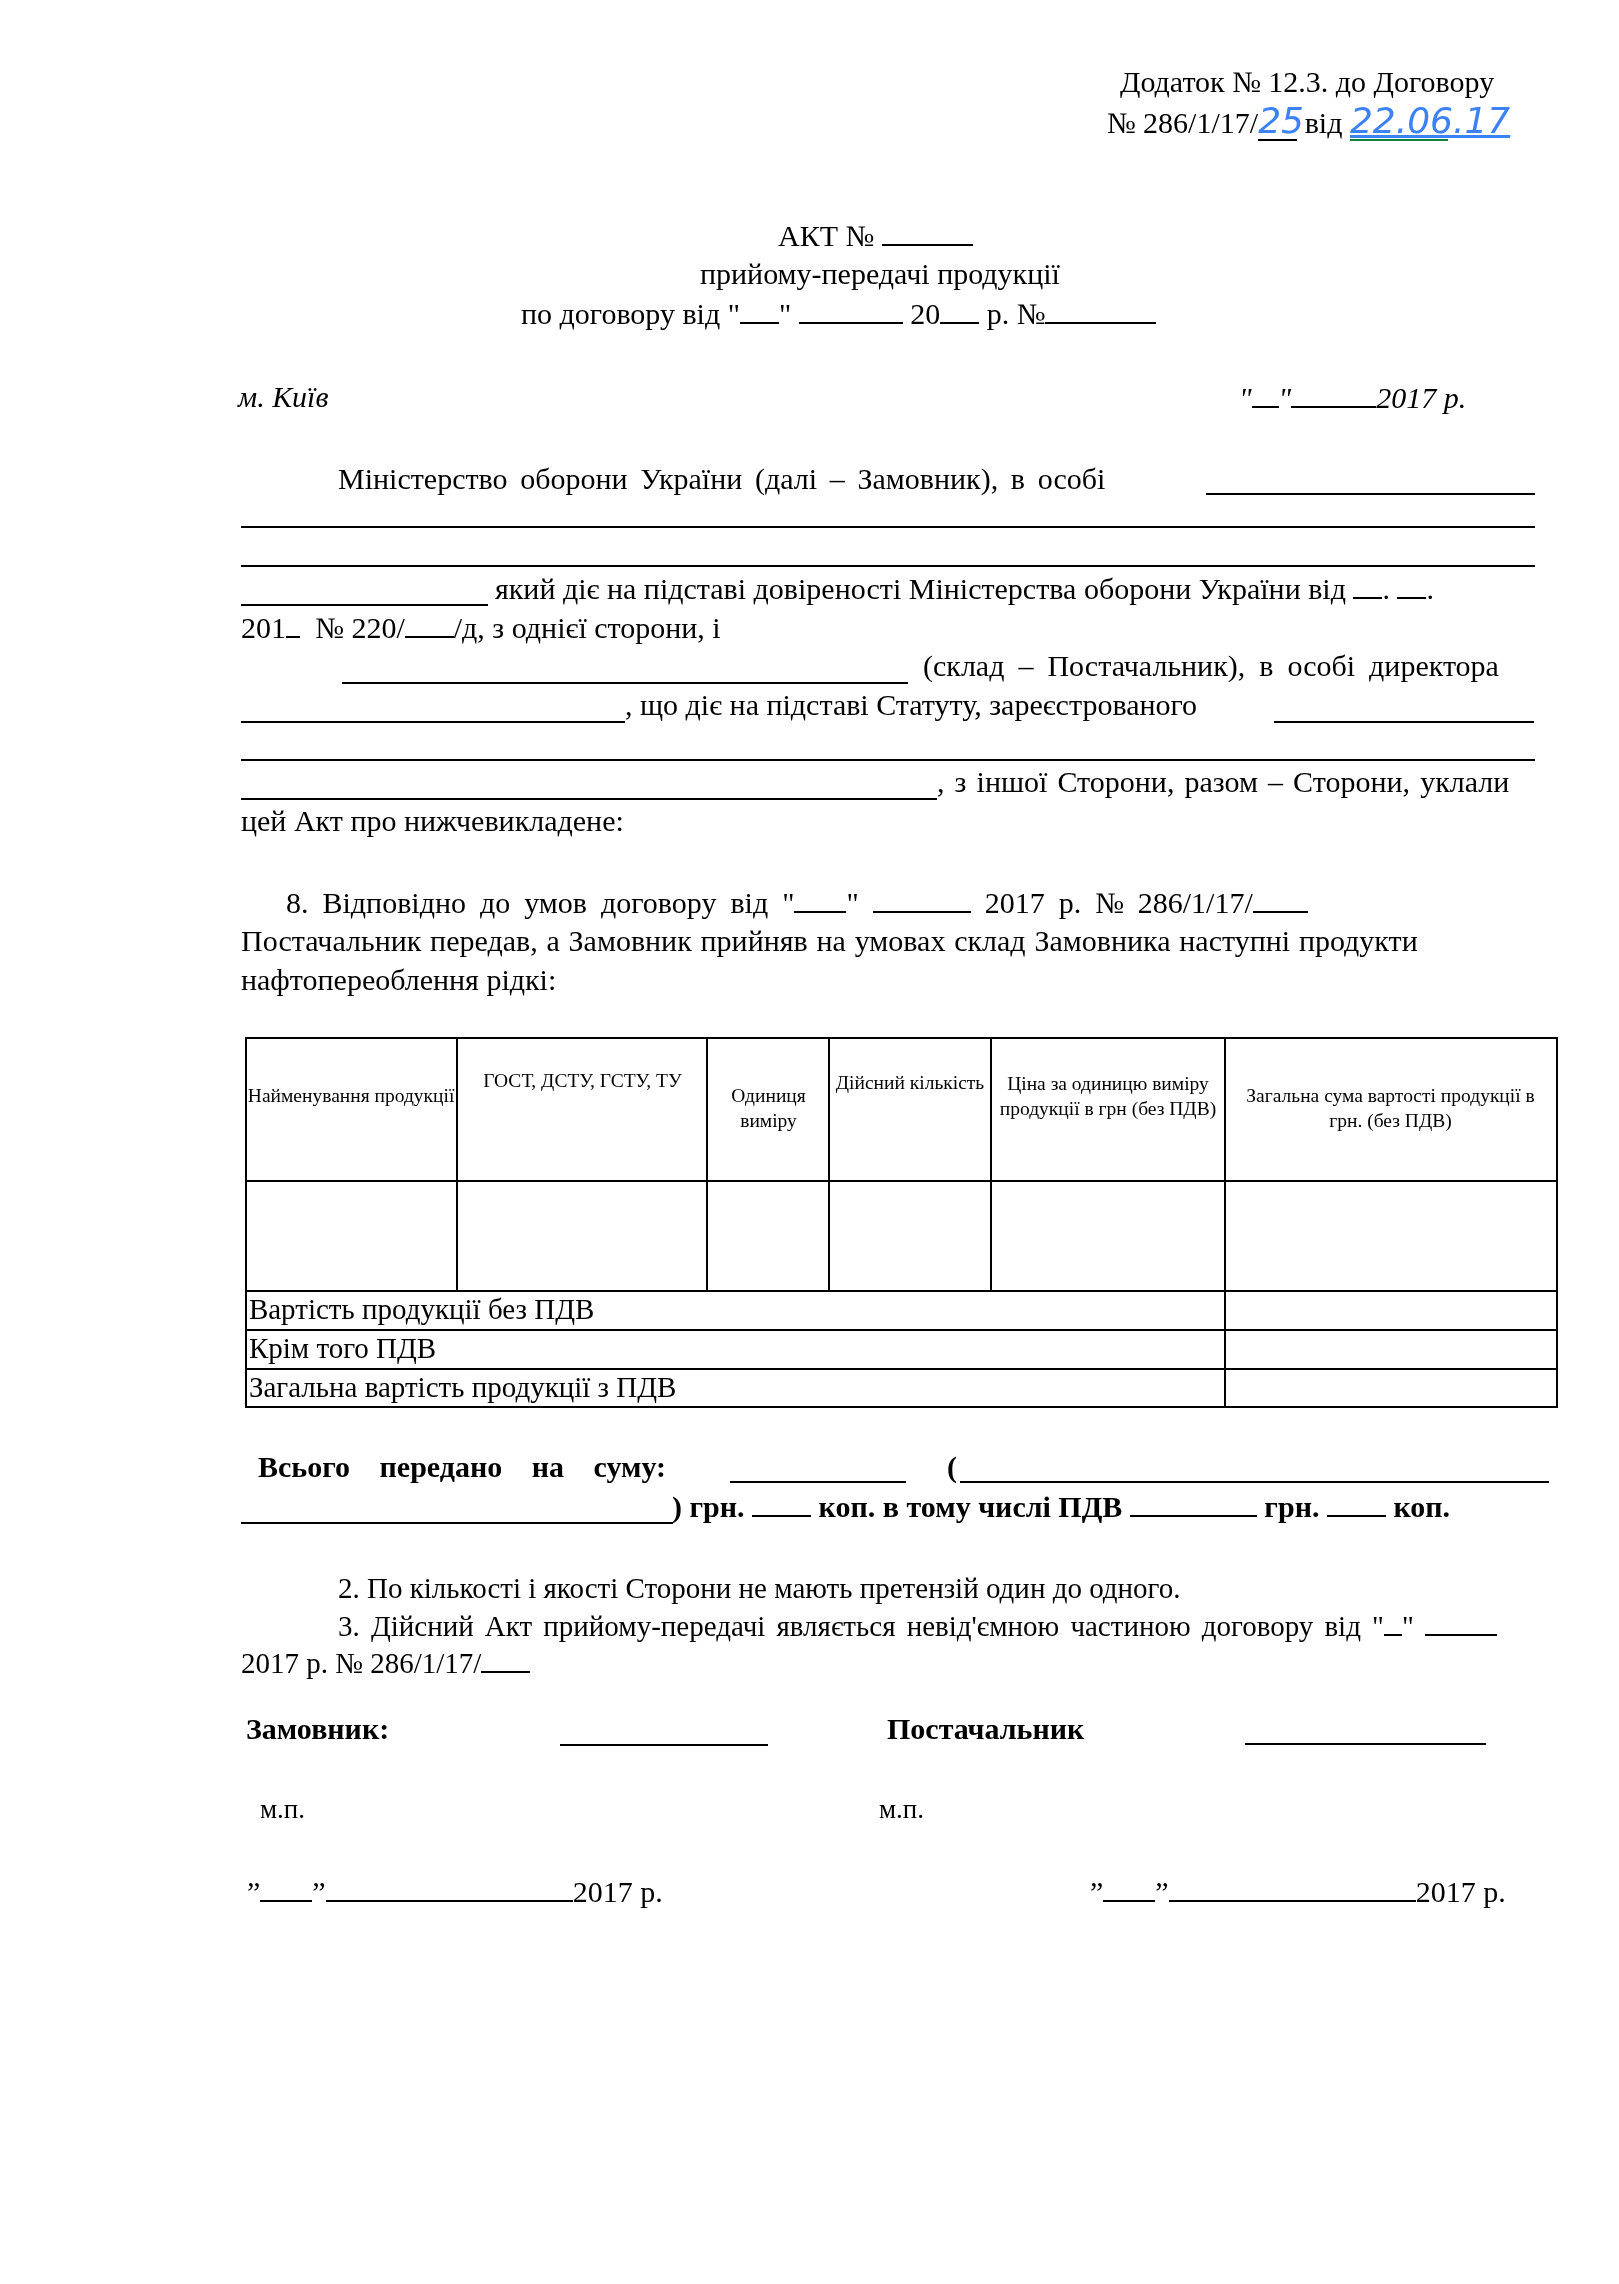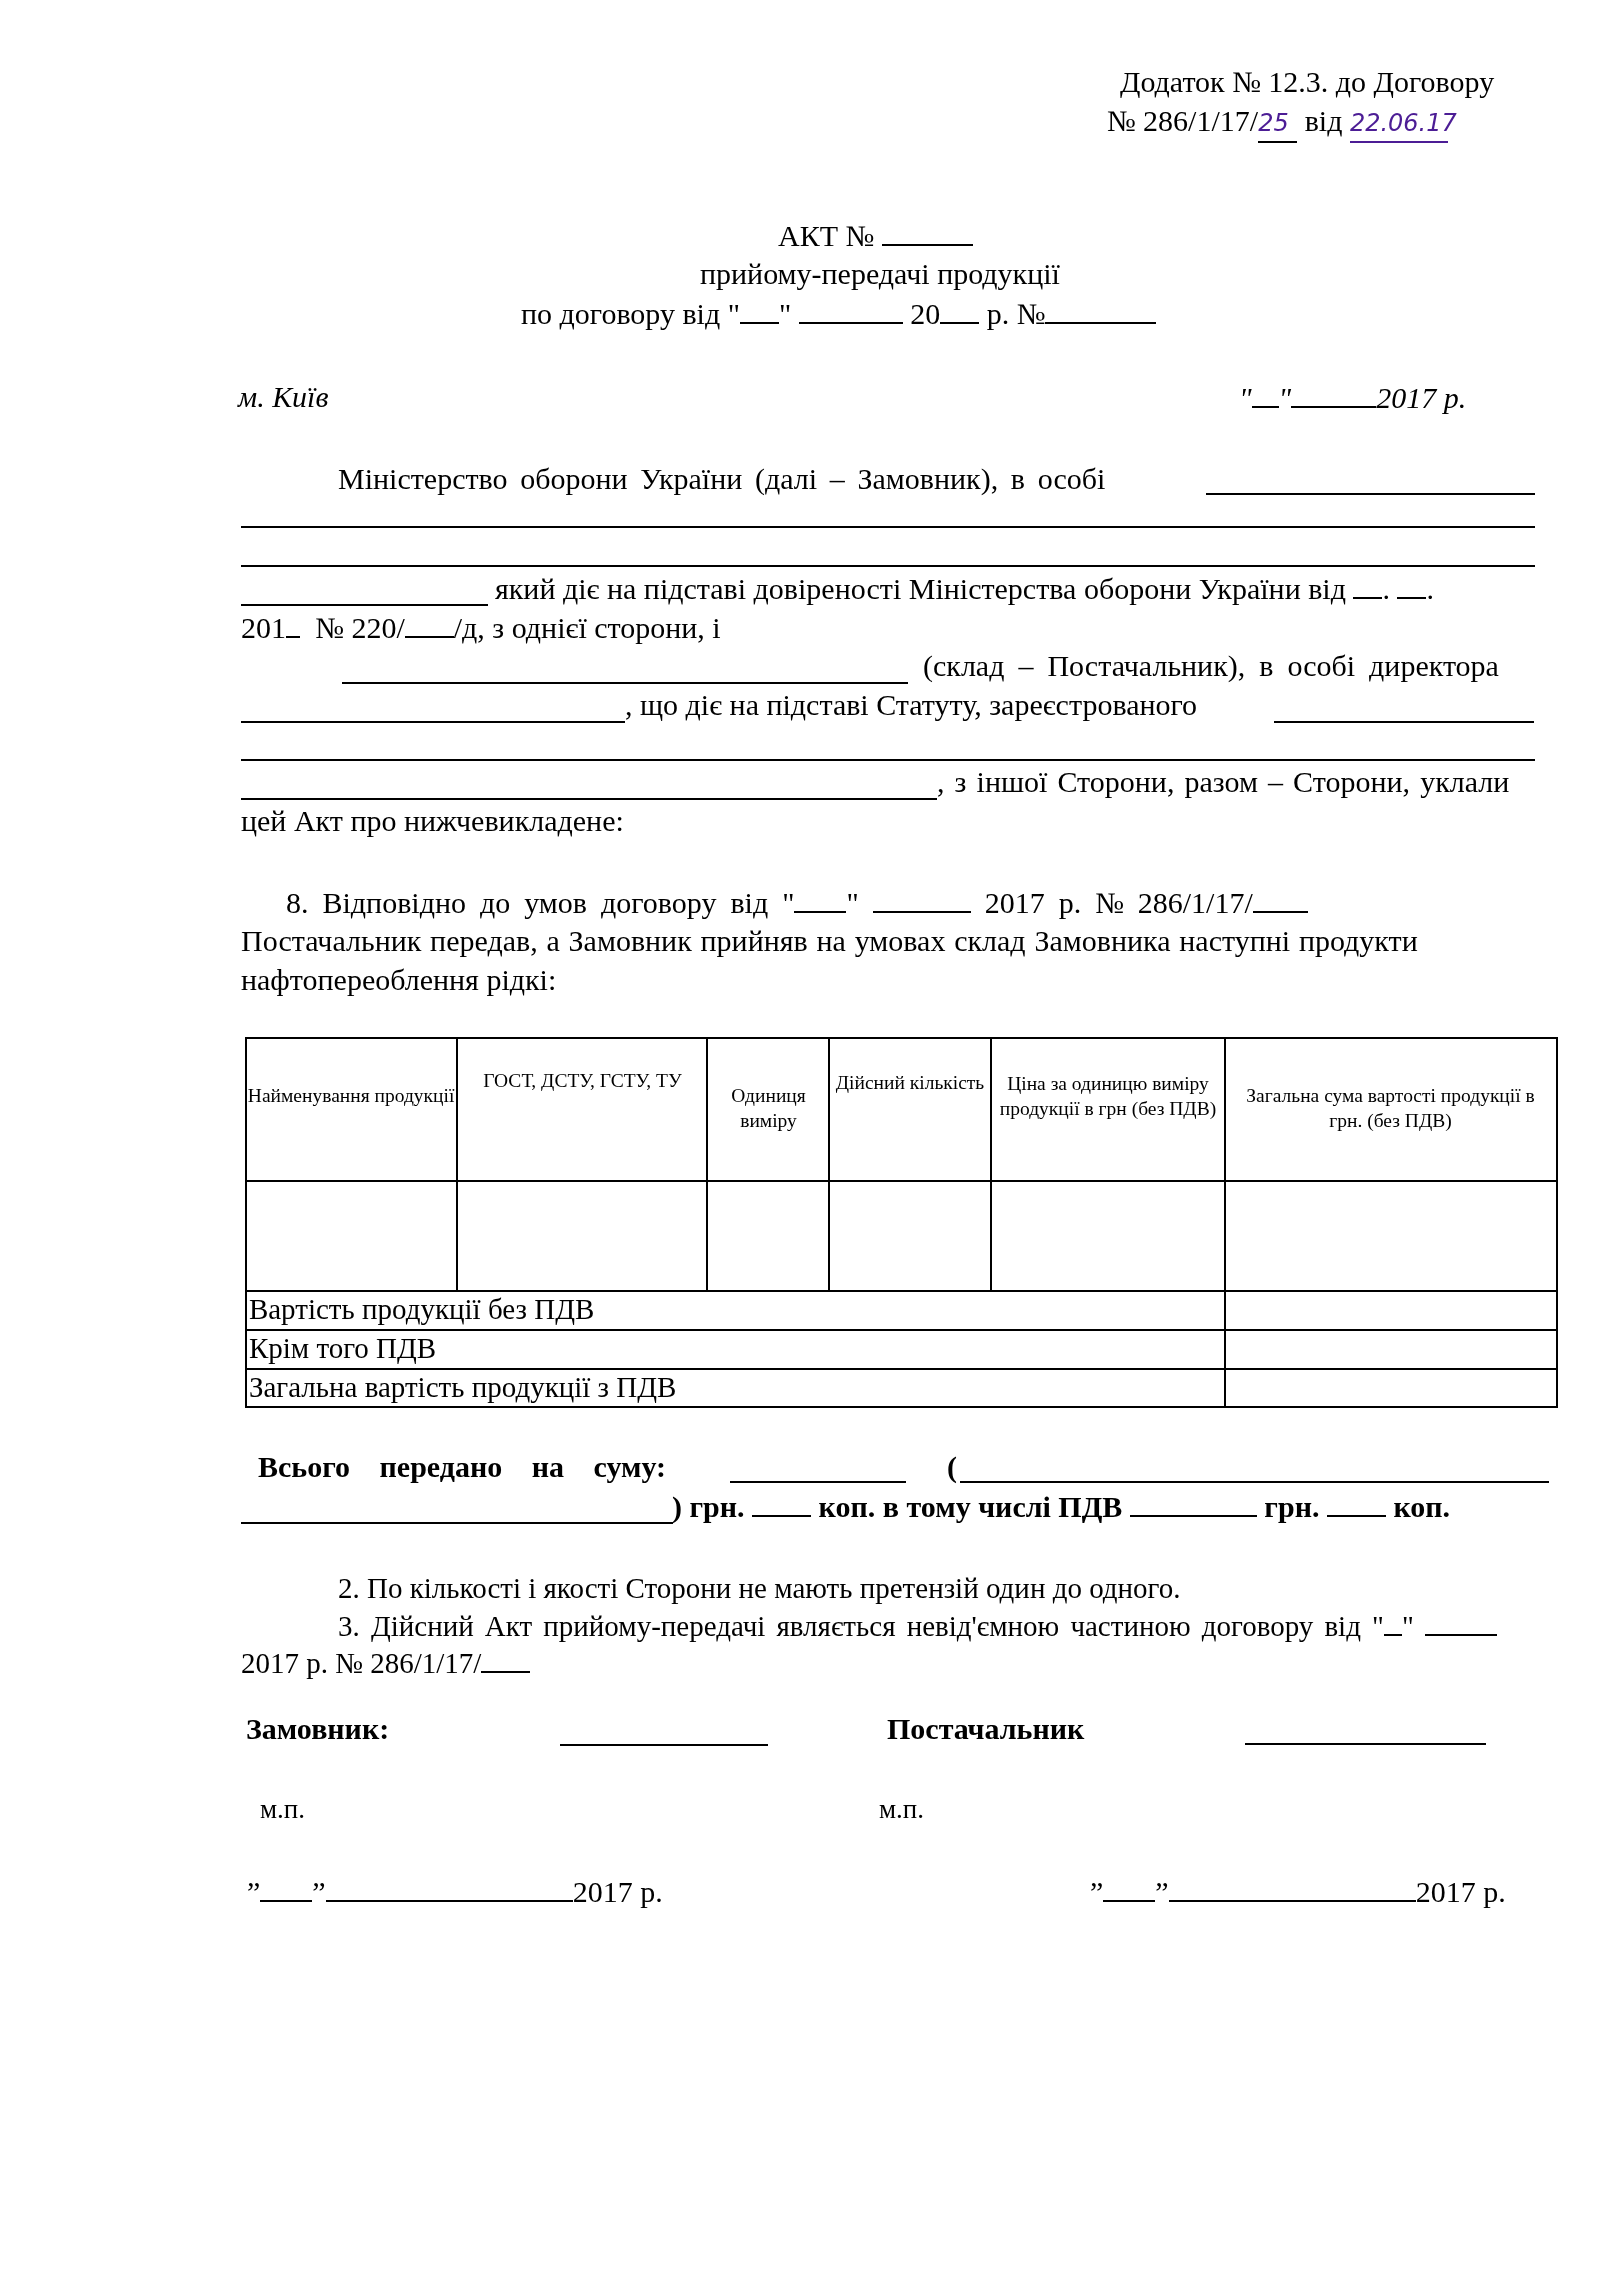--- a/index.html
+++ b/index.html
@@ -2,37 +2,37 @@
 <html style="font-size:10.4px"><head>
 <meta charset="utf-8">
 <style>
   html, body { margin: 0; padding: 0; background: #ffffff; }
   body { width: 1619px; height: 2284px; position: relative; overflow: hidden;
          font-family: "Liberation Serif", "DejaVu Serif", serif; color: #000; }
   .abs { position: absolute; white-space: nowrap; }
   .t { font-size: 30px; line-height: 36px; }
   .blank { display: inline-block; border-bottom: 2px solid #000; height: 0.9em; vertical-align: baseline; }
   .line { position: absolute; height: 0; border-top: 2px solid #000; }
-  .handwritten { font-family: "DejaVu Sans", sans-serif; font-style: italic; font-size: 24px; color: #4c1d95; }
+  .handwritten { font-family: "DejaVu Sans", sans-serif; font-style: italic; font-size: 36px; color: #3b82f6; }
   .bold { font-weight: bold; }
   .italic { font-style: italic; }
 
   
   .grid { position: absolute; left: 245px; top: 1037px; width: 1313px; }
   .vl { position: absolute; width: 0; border-left: 2px solid #000; }
   .hl { position: absolute; height: 0; border-top: 2px solid #000; }
   .th { position: absolute; font-size: 19.5px; line-height: 25px; text-align: center; white-space: normal; }
   .sumlabel { position: absolute; left: 3.9px; font-size: 29px; line-height: 34px; white-space: nowrap; }
 </style>
 </head>
 <body>
 
 <div class="abs t" style="left:1120px; top:64px;">Додаток № 12.3. до Договору</div>
 <div class="abs t" style="left:1107px; top:103px;">
-  <span>№ 286/1/17/</span><span class="handwritten" style="display:inline-block;border-bottom:2px solid #000;width:39px;">25</span><span> від </span><span class="handwritten" style="display:inline-block;border-bottom:2px solid #4c1d95;width:98px;">22.06.17</span>
+  <span>№ 286/1/17/</span><span class="handwritten" style="display:inline-block;border-bottom:2px solid #000;width:39px;">25</span><span> від </span><span class="handwritten" style="display:inline-block;border-bottom:2px solid #15803d;width:98px;text-decoration:underline;">22.06.17</span>
 </div>
 
 <div class="abs t" style="left:778px; top:217px;">
   <span>АКТ №</span>
   <span class="blank" style="width:91px;"></span>
 </div>
 <div class="abs t" style="left:700px; top:256px;">прийому-передачі продукції</div>
 <div class="abs t" style="left:521px; top:295px;">
   <span>по договору від "</span><span class="blank" style="width:39px;"></span><span>"</span>
   <span class="blank" style="width:104px;"></span>

